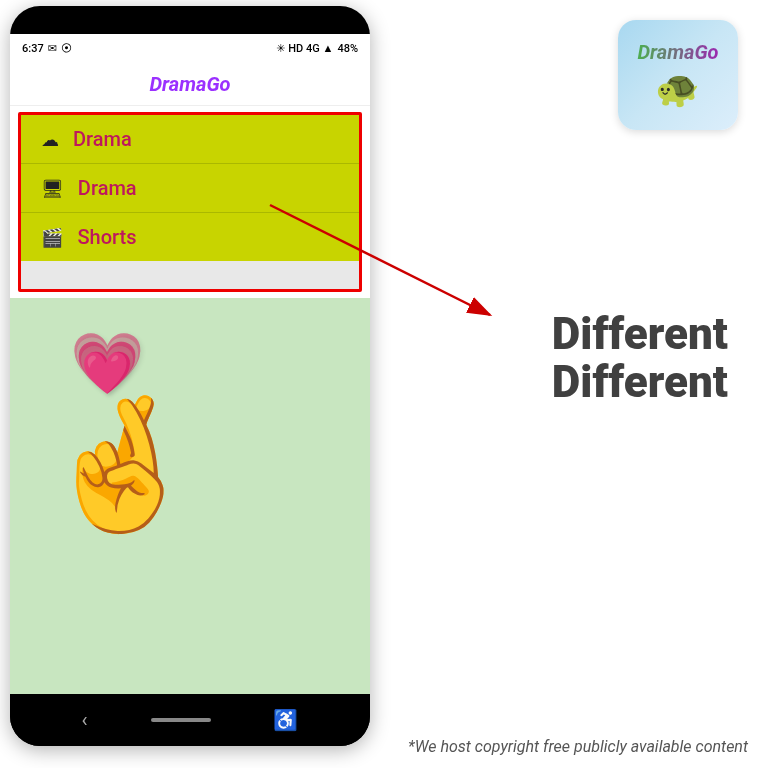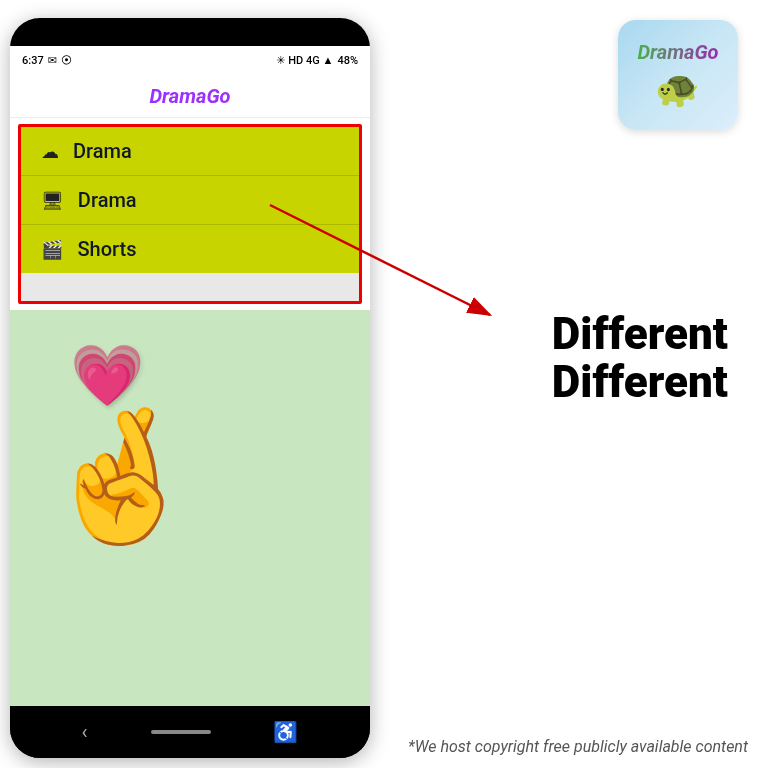--- a/index.html
+++ b/index.html
@@ -10,21 +10,21 @@
       background: #ffffff;
       font-family: 'Roboto', Arial, sans-serif;
       position: relative;
       overflow: hidden;
     }
 
     
     .phone {
       position: absolute;
       left: 10px;
-      top: 18px;
+      top: 6px;
       width: 360px;
       height: 740px;
       background: #000;
       border-radius: 30px;
       overflow: hidden;
       box-shadow: 0 4px 20px rgba(0,0,0,0.3);
     }
 
     
     .status-bar {
@@ -80,21 +80,21 @@
     }
 
     .menu-item-icon {
       font-size: 18px;
       color: #222;
     }
 
     .menu-item-label {
       font-size: 20px;
       font-weight: 500;
-      color: #0f172a;
+      color: #be185d;
     }
 
     
     .menu-empty {
       background: #e8e8e8;
       height: 28px;
     }
 
     
     .phone-content {
@@ -200,21 +200,21 @@
     }
 
     
     .categories-text {
       position: absolute;
       right: 40px;
       top: 310px;
       text-align: center;
       font-size: 44px;
       font-weight: 900;
-      color: #000000;
+      color: #404040;
       line-height: 1.1;
     }
 
     
     .copyright {
       position: absolute;
       bottom: 12px;
       right: 20px;
       font-size: 16px;
       color: #555;

